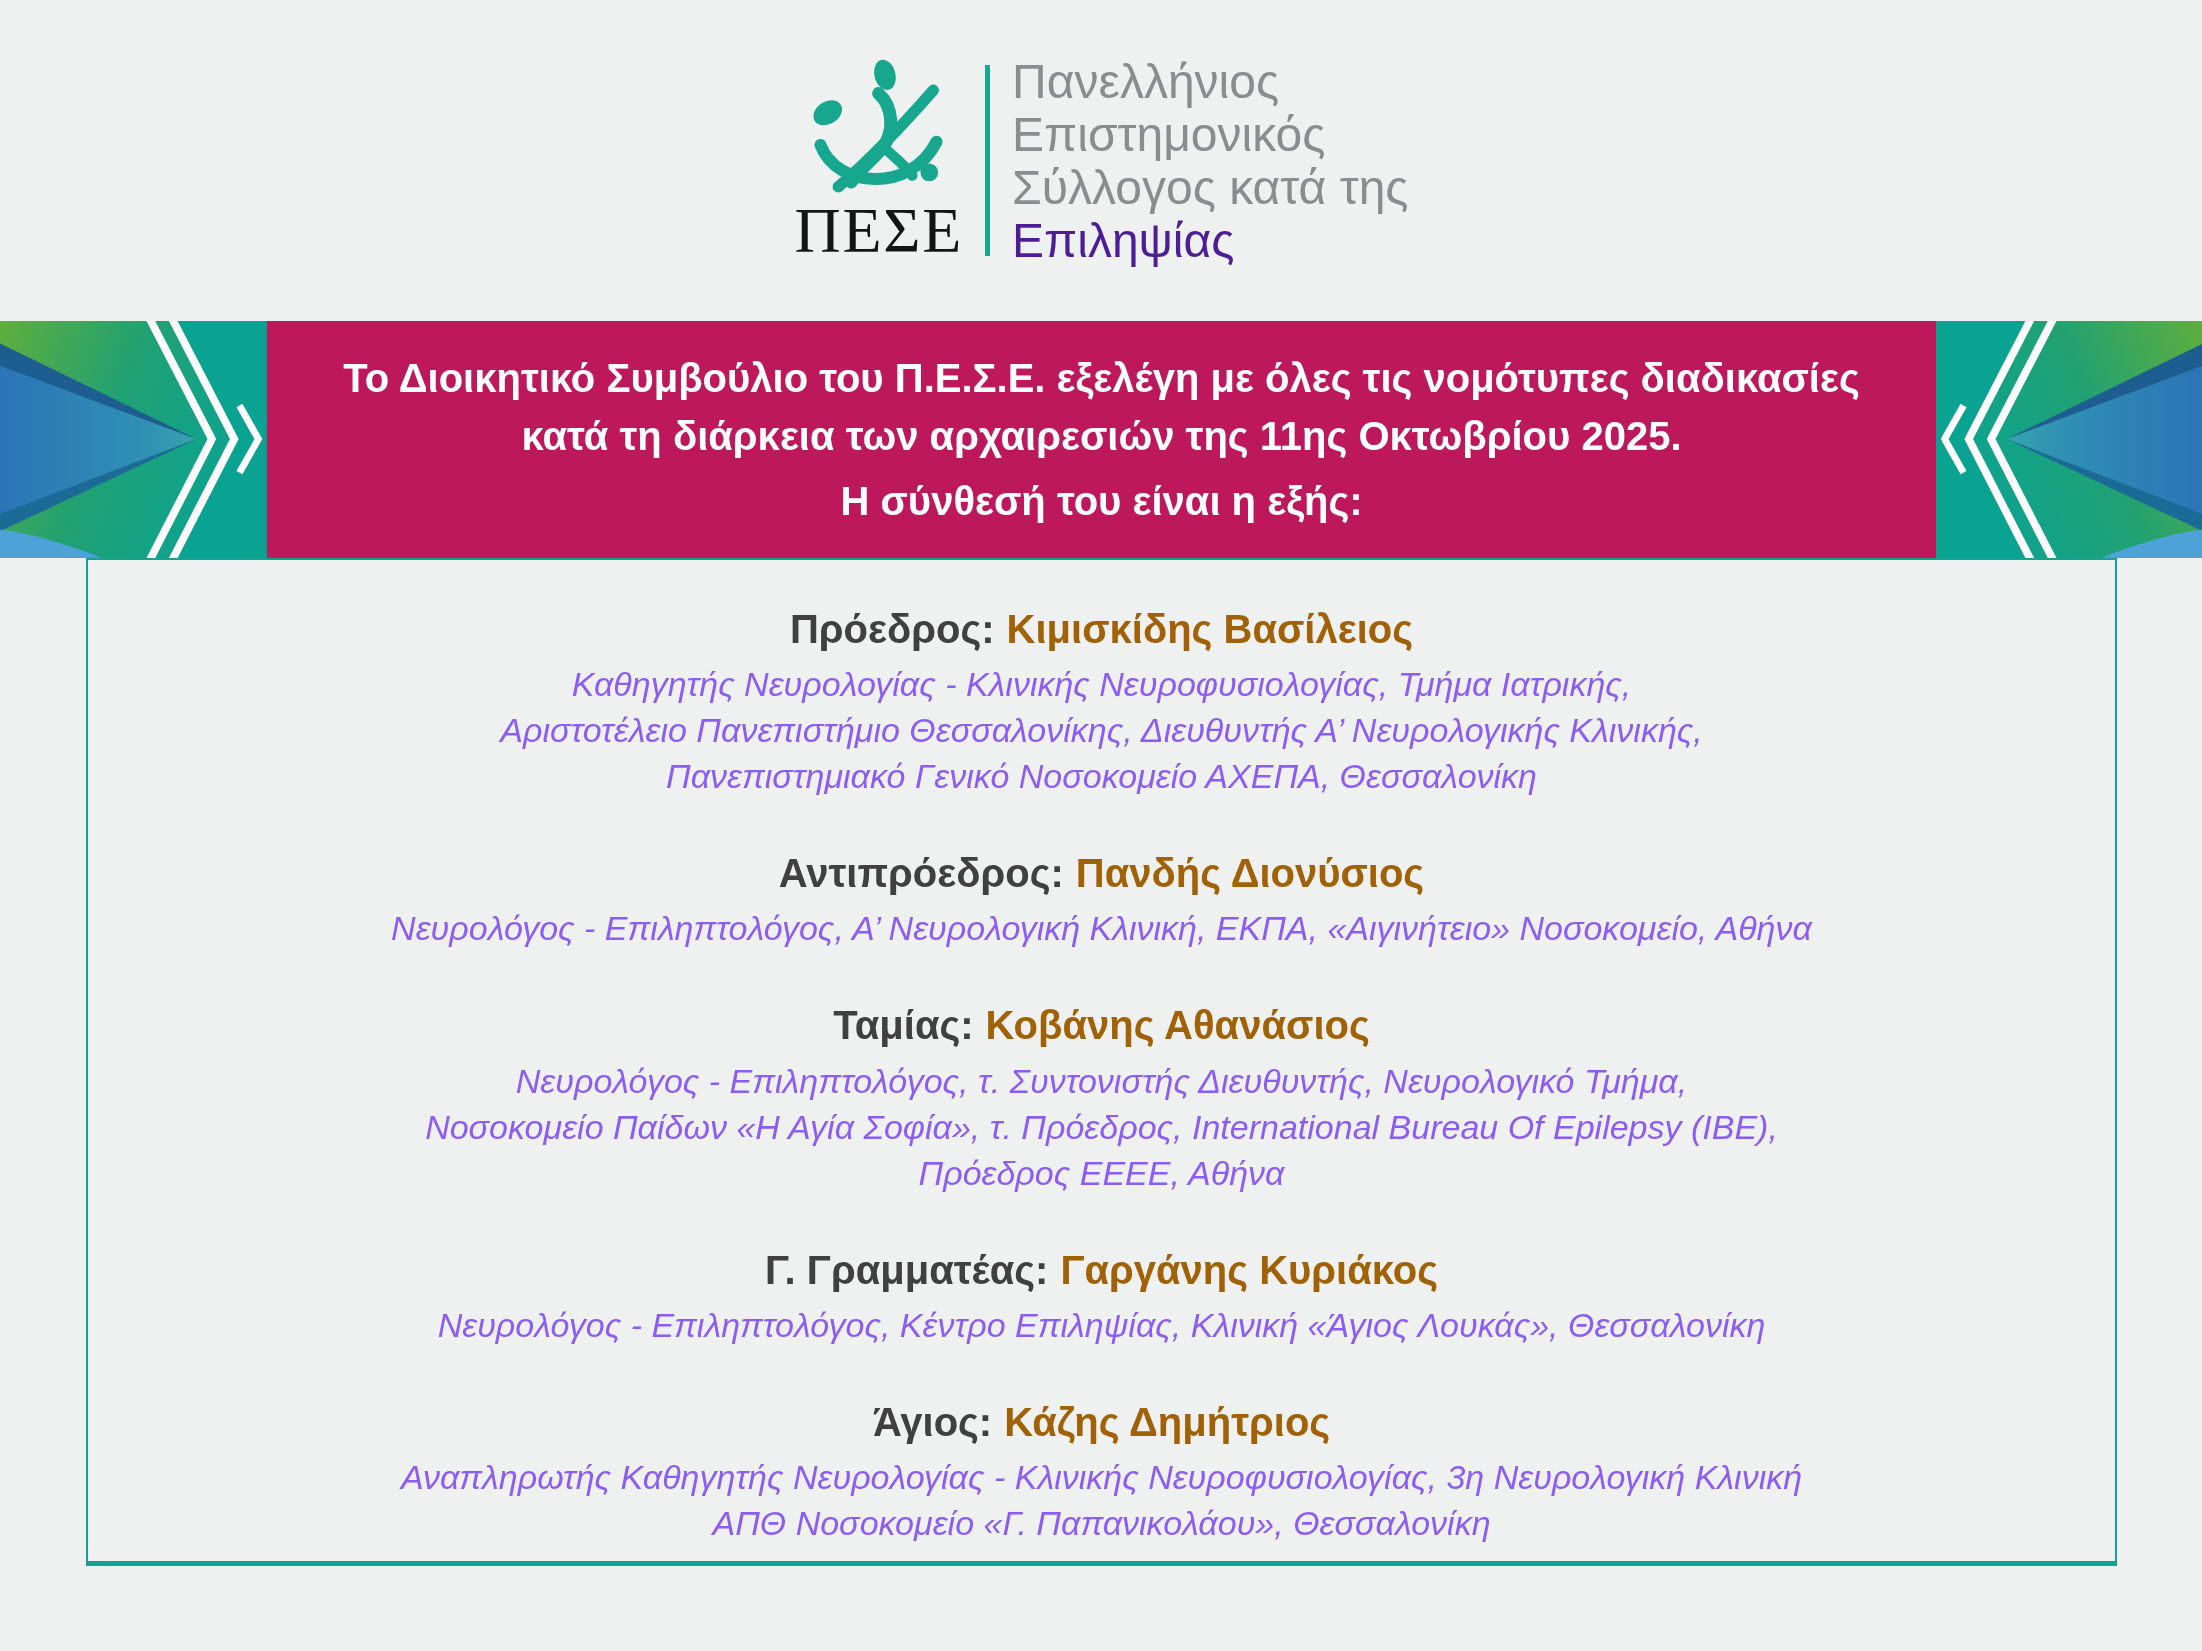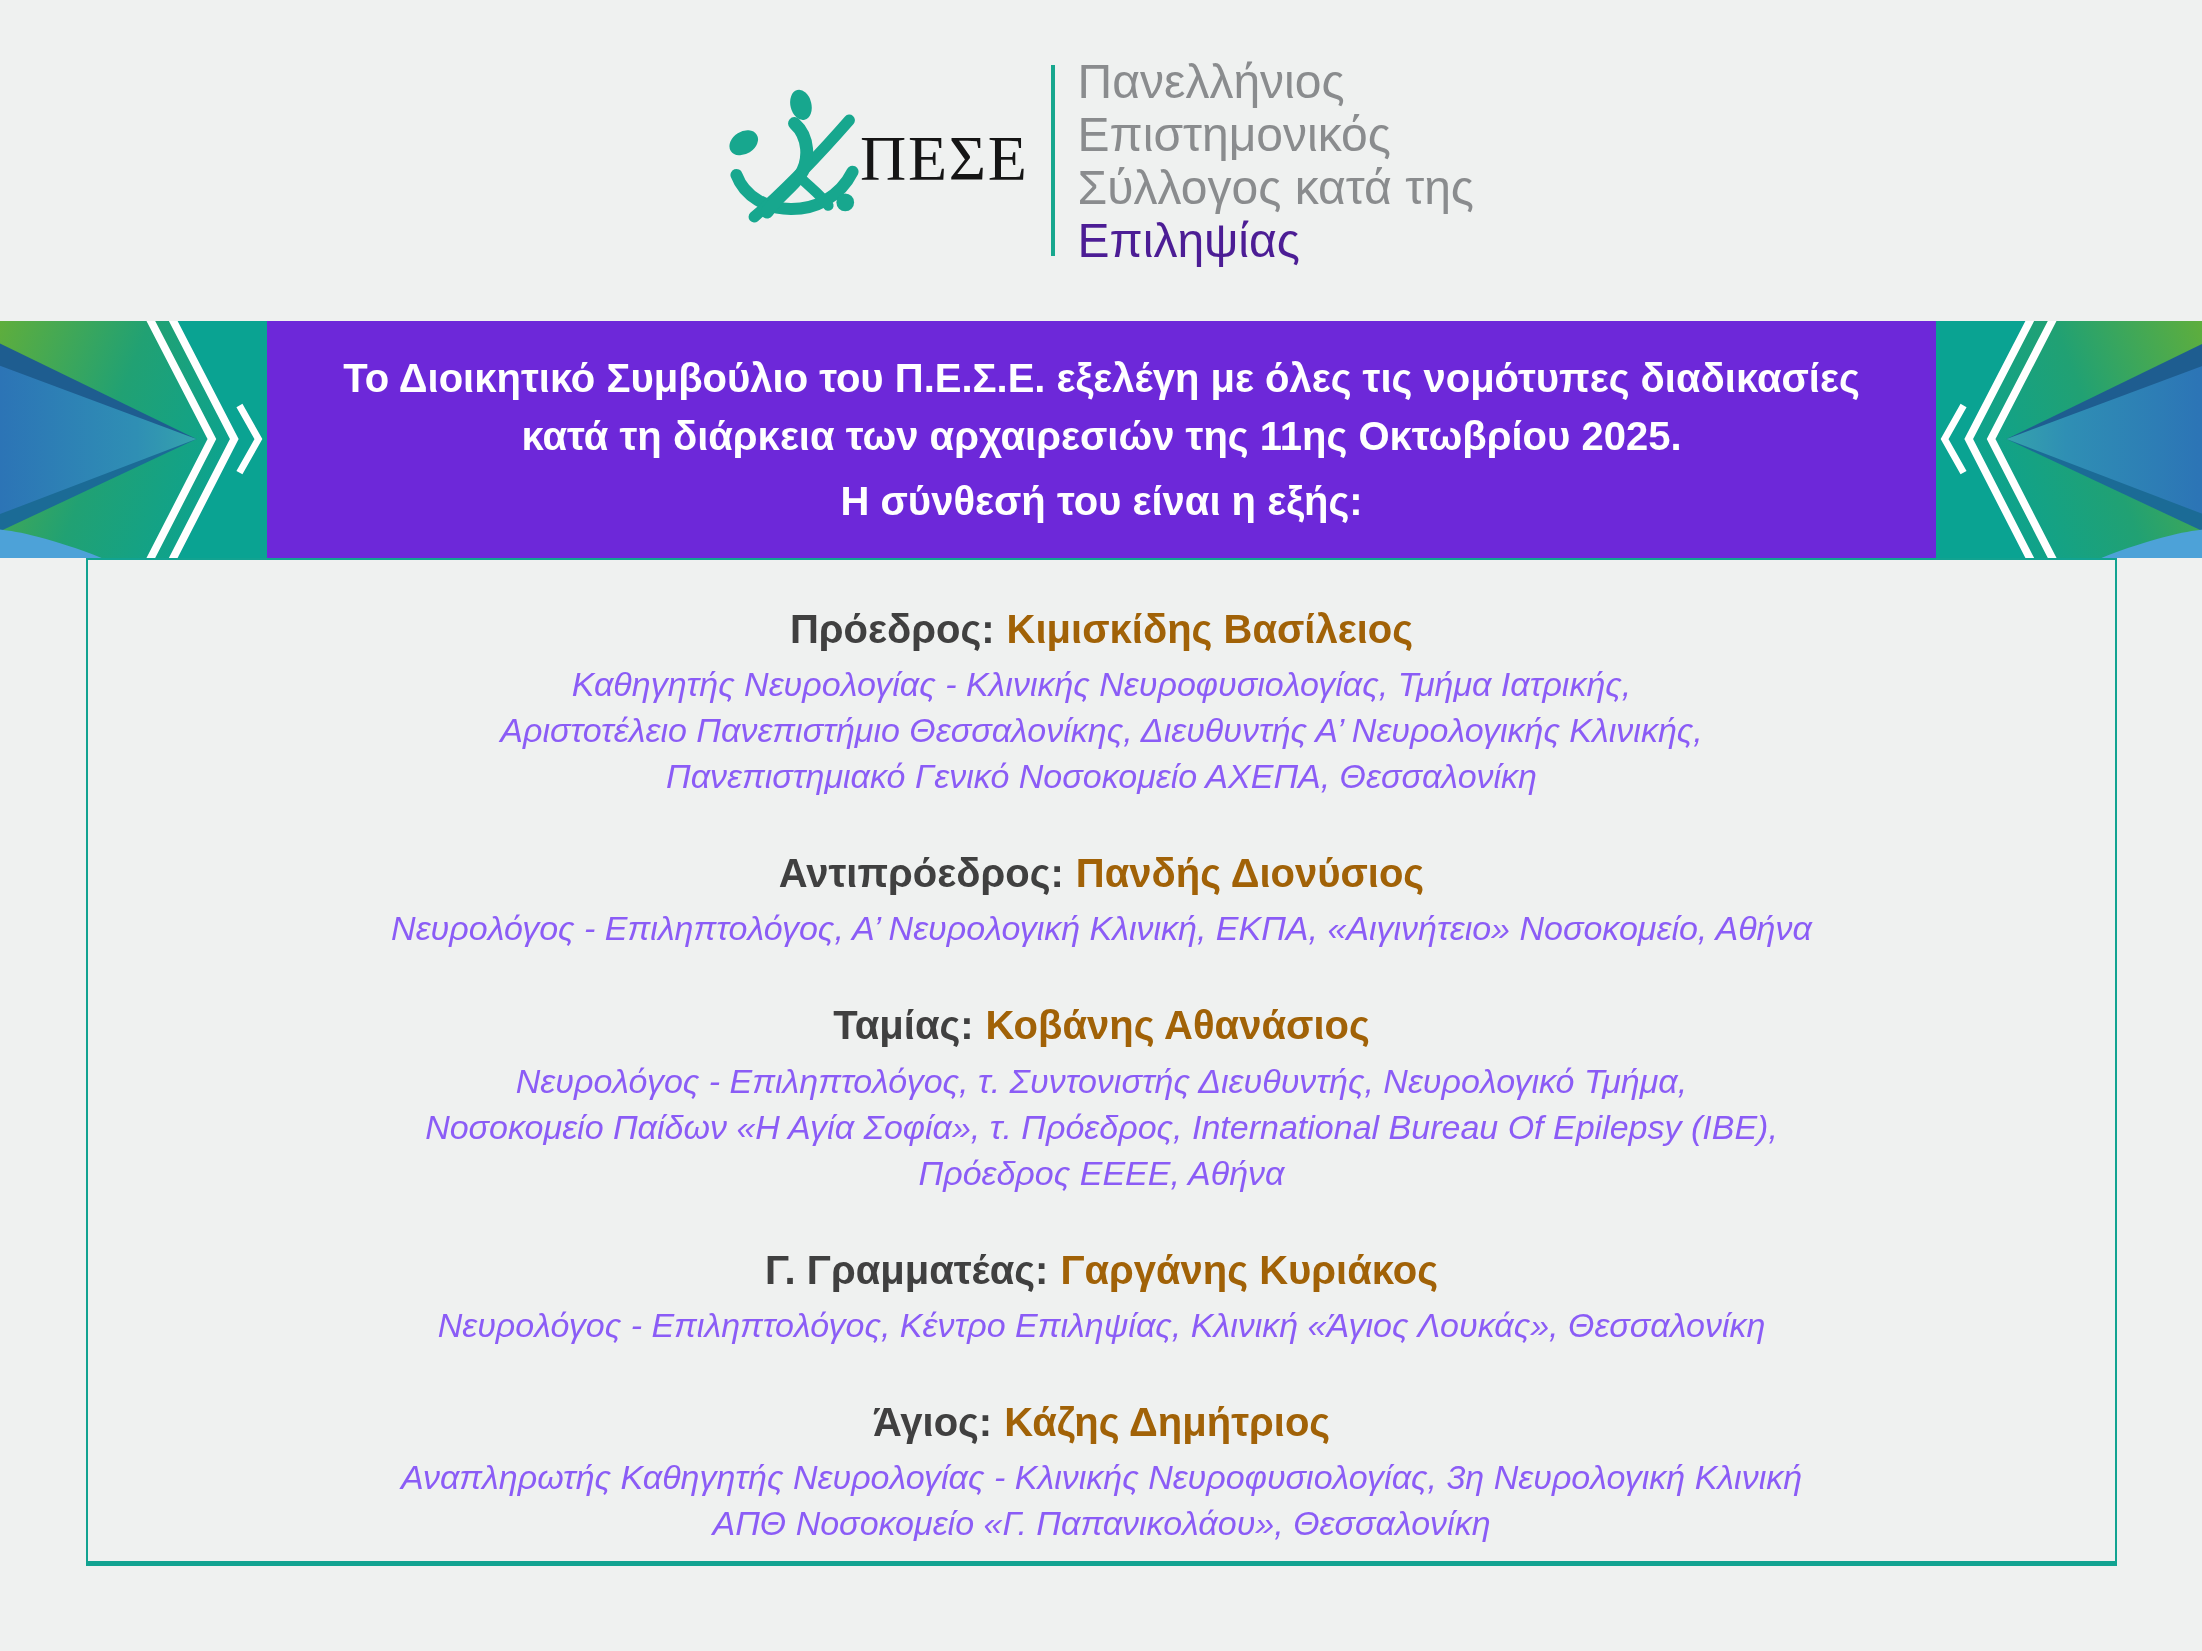--- a/index.html
+++ b/index.html
@@ -14,21 +14,21 @@
   
   .logo-section {
     height:321px;
     display:flex;
     align-items:center;
     justify-content:center;
     gap:22.4px;
   }
   .logo-left {
     display:flex;
-    flex-direction:row;
+    flex-direction:column;
     align-items:center;
   }
   .logo-mark { width:131px; height:145px; }
   .pese-acronym {
     font-family:"Liberation Serif", serif;
     font-size:64px;
     color:#151515;
     letter-spacing:1.7px;
     line-height:1;
     margin-top:-3.4px;
@@ -39,21 +39,21 @@
     font-size:48px;
     line-height:53px;
     color:#8A8C8E;
   }
   .logo-name .highlight { color:#4c1d95; }
 
   
   .banner {
     position:relative;
     height:237px;
-    background:#6d28d9;
+    background:#be185d;
     display:flex;
     flex-direction:column;
     align-items:center;
     justify-content:center;
     text-align:center;
   }
   .banner-line, .banner-subline {
     color:#FFFFFF;
     font-size:40px;
     font-weight:bold;

